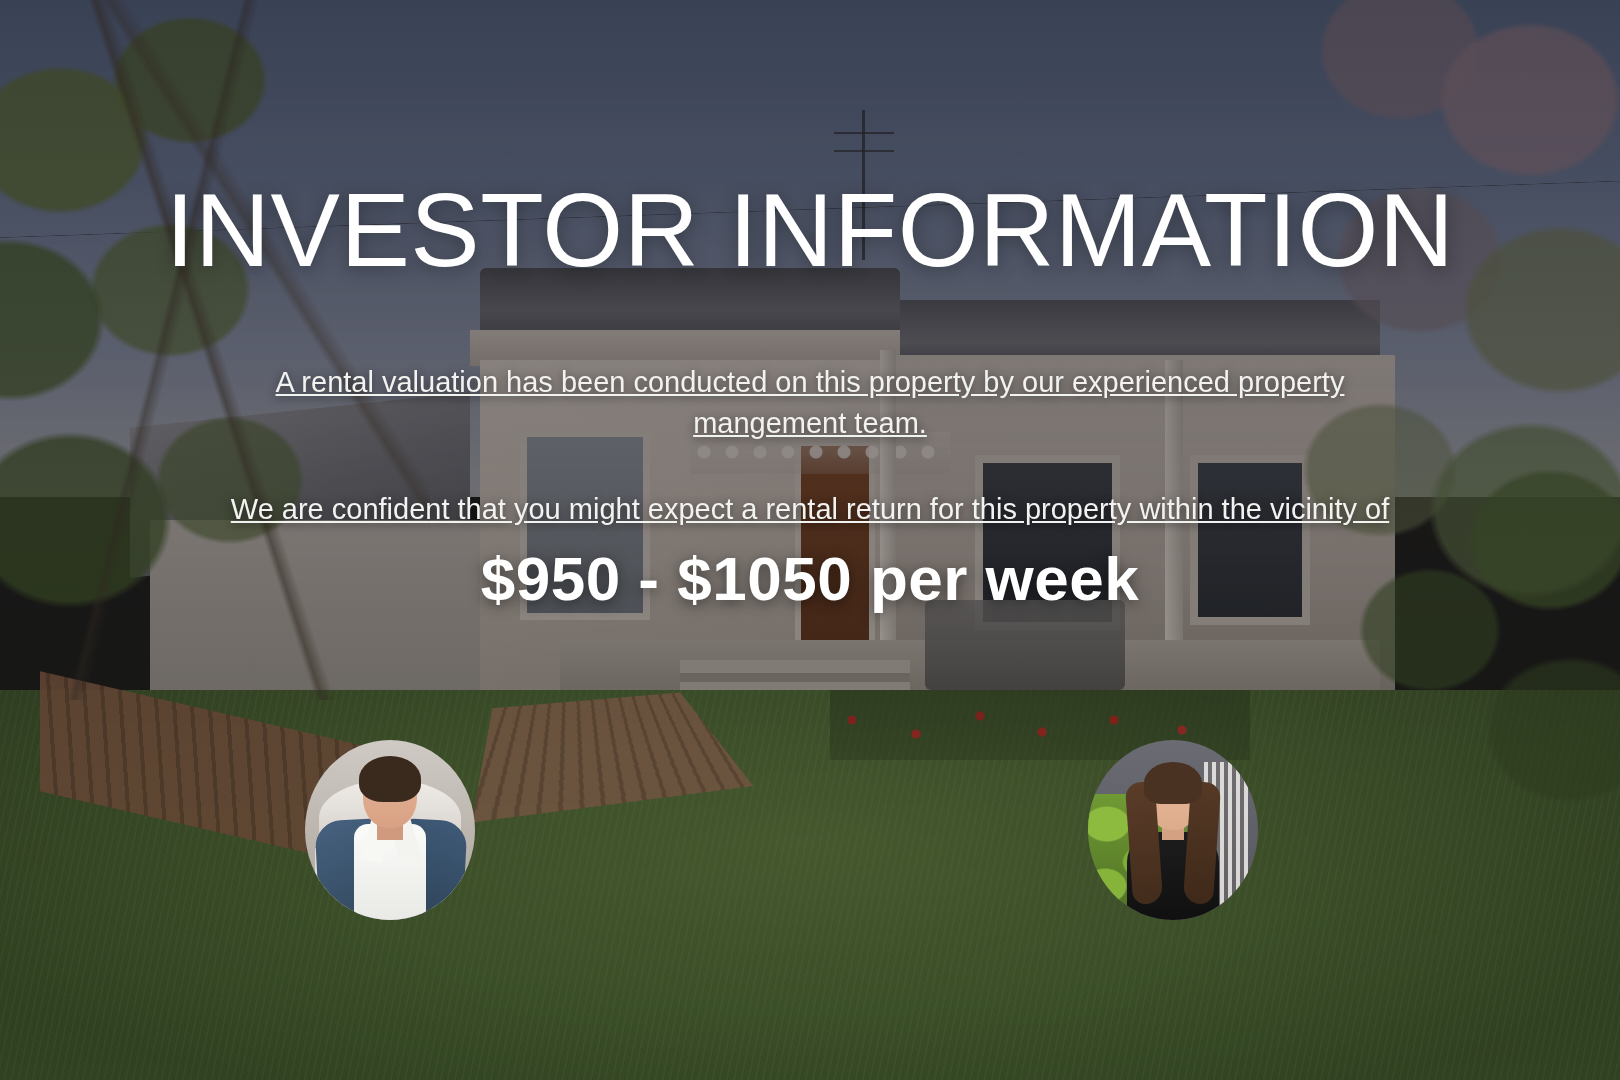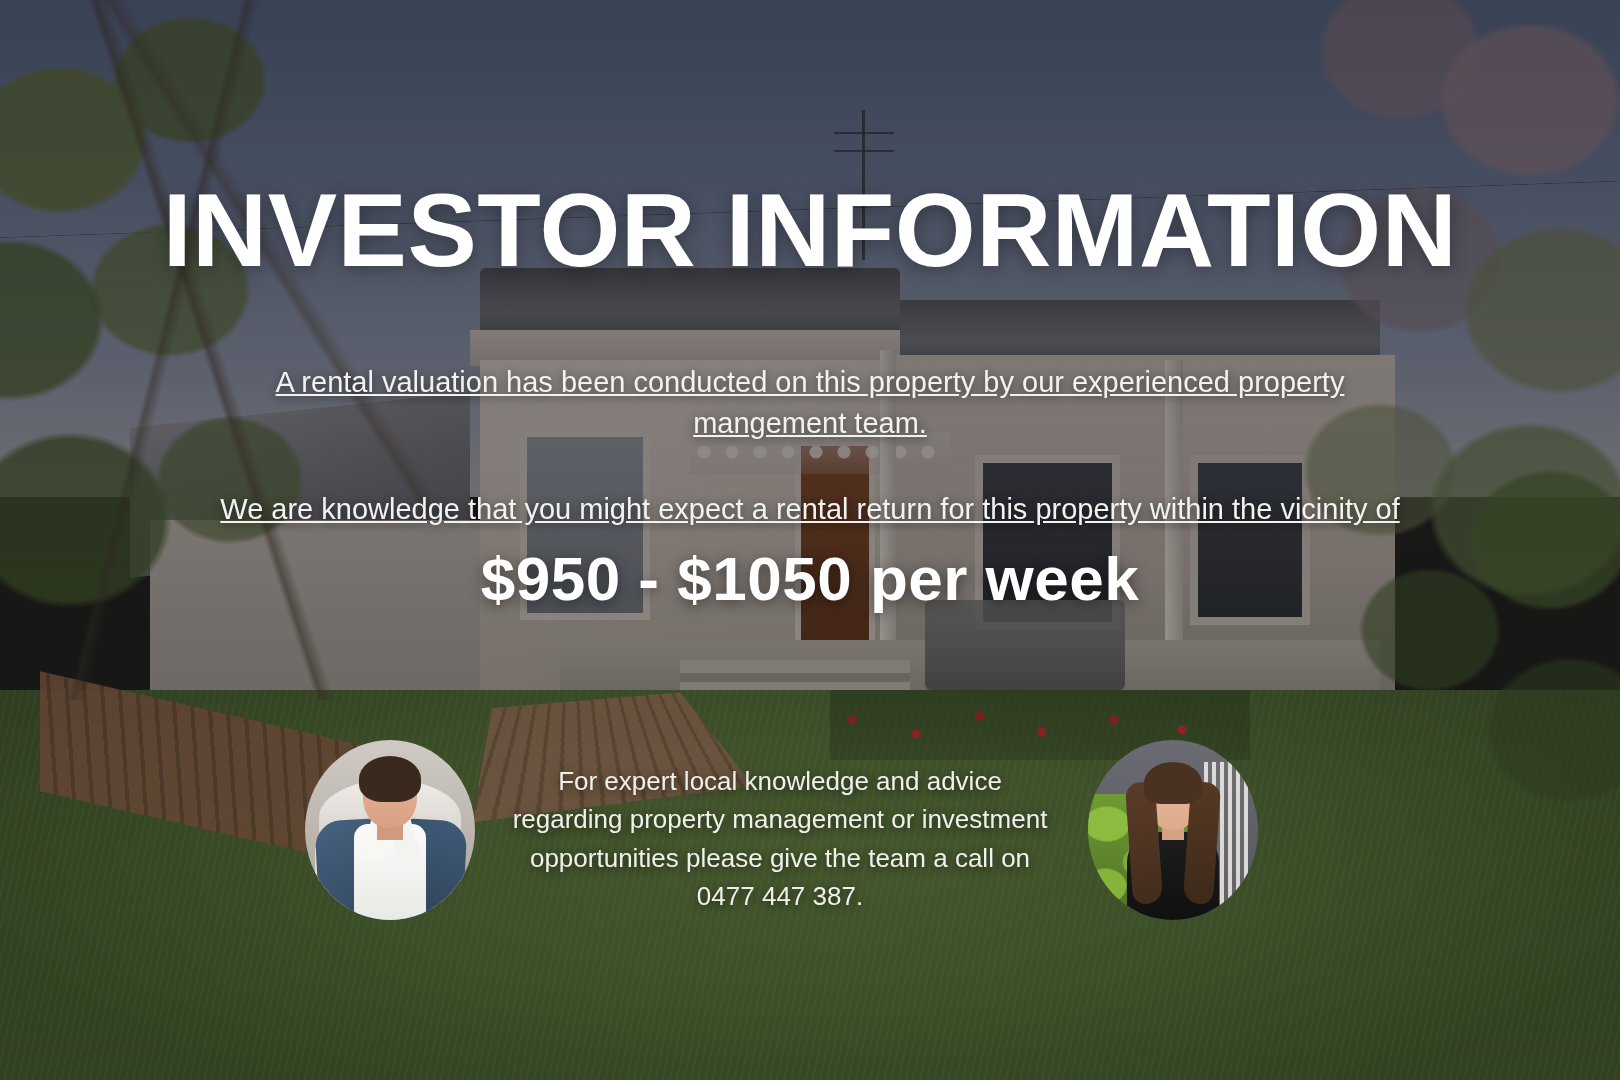--- a/index.html
+++ b/index.html
@@ -221,21 +221,21 @@
     width:13px; height:13px; border-radius:50%;
     background:#e0529c;
     margin-left:4px; margin-bottom:5px;
   }
 
   .headline {
     position:absolute; left:0; right:0; top:178px;
     text-align:center;
     color:#ffffff;
     font-size:104px;
-    font-weight:700;
+    font-weight:400;
     letter-spacing:0.5px;
     line-height:1;
     text-shadow:0 3px 18px rgba(0,0,0,.35);
     white-space:nowrap;
   }
 
   .para {
     position:absolute; left:0; right:0;
     text-align:center;
     color:#f2f2f0;
@@ -452,25 +452,24 @@
 
   <div class="overlay"></div>
 
   <div class="content">
 
 
     <h1 class="headline">INVESTOR INFORMATION</h1>
 
     <p class="para para-1">A rental valuation has been conducted on this property by our experienced property mangement team.</p>
 
-    <p class="para para-2">We are knowledge that you might expect a rental return for this property within the vicinity of</p>
+    <p class="para para-2">We are confident that you might expect a rental return for this property within the vicinity of</p>
 
     <div class="price">$950 - $1050 per week</div>
 
-    <p class="contact">For expert local knowledge and advice regarding property management or investment opportunities please give the team a call on 0477 447 387.</p>
 
     <div class="agent agent-left">
       <div class="agent-bg bg-house"></div>
       <div class="person">
         <div class="torso m-jacket-l"></div>
         <div class="torso m-jacket-r"></div>
         <div class="torso m-shirt"></div>
         <div class="m-collar-l"></div>
         <div class="m-collar-r"></div>
         <div class="m-neck"></div>

